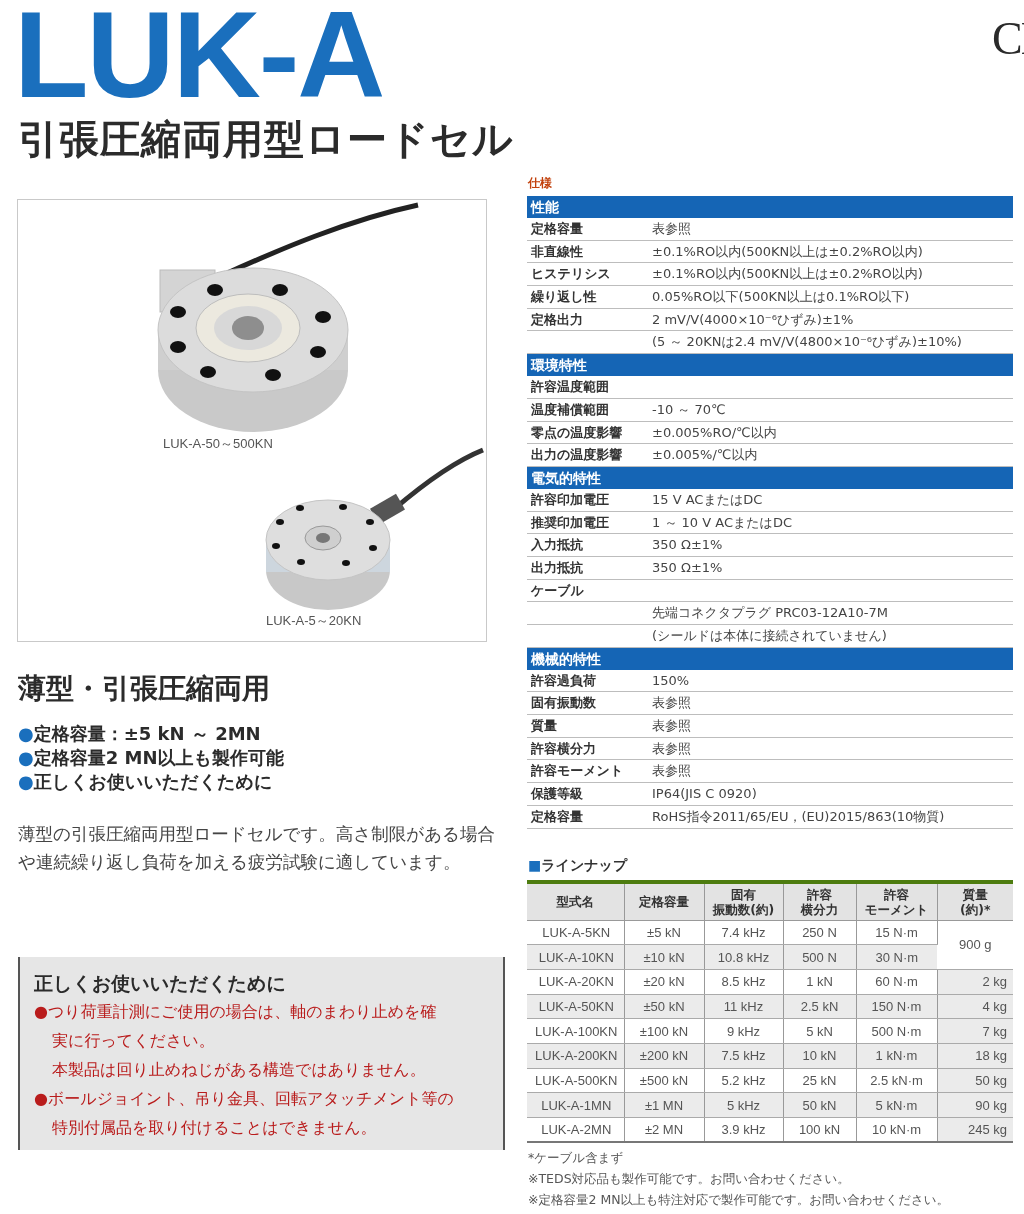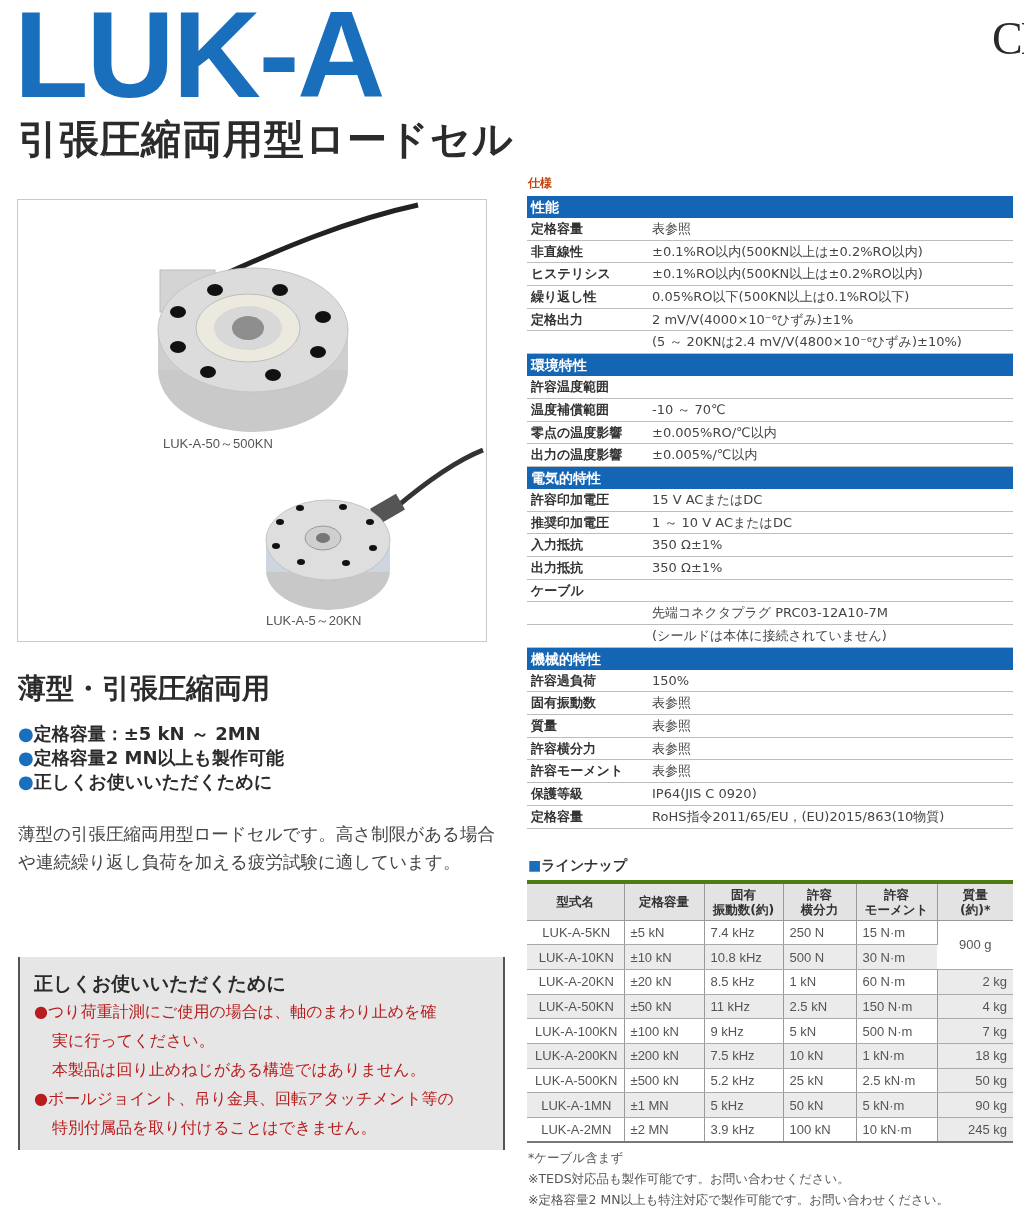--- a/index.html
+++ b/index.html
@@ -31,21 +31,21 @@
   .spec-section { background: #1565b5; color: #fff; font-weight: bold; font-size: 14px; height: 22px; line-height: 22px; padding-left: 4px; }
   .spec-row { display: flex; height: 22.7px; line-height: 22px; border-bottom: 1px solid #bdbdbd; font-size: 13px; }
   .spec-row .k { width: 125px; padding-left: 4px; color: #333; font-weight: bold; }
   .spec-row .v { flex: 1; color: #444; white-space: nowrap; }
 
   .lineup-heading { position: absolute; left: 528px; top: 857px; font-size: 14px; font-weight: bold; color: #333; }
   .lineup-heading .sq { color: #1a6fbd; }
   table.lineup { position: absolute; left: 527px; top: 880px; width: 486px; border-collapse: collapse; font-size: 13px; font-family: "Liberation Sans", sans-serif; color: #555; }
   table.lineup th { background: #e3e3e3; font-weight: bold; font-size: 12.5px; color: #333; height: 38px; line-height: 15px; border-right: 1px solid #999; border-top: 4px solid #4d7c0f; border-bottom: 1px solid #999; font-family: "DejaVu Sans", sans-serif; }
   table.lineup th:last-child, table.lineup td:last-child { border-right: none; }
-  table.lineup td { height: 24.7px; border-right: 1px solid #999; border-bottom: 1px solid #aaa; padding: 0 6px; text-align: left; white-space: nowrap; }
+  table.lineup td { height: 24.7px; border-right: 1px solid #999; border-bottom: 1px solid #aaa; padding: 0 6px; text-align: center; white-space: nowrap; }
   table.lineup td.model { text-align: center; padding-left: 8px; }
   table.lineup td.mass { text-align: right; }
   table.lineup td.mass-merged { text-align: center; background: #fff !important; }
   table.lineup tr.shade td { background: #ebebeb; }
   table.lineup td.mass-shade { background: #ebebeb; margin-top: 29px; }
   table.lineup tr:last-child td { border-bottom: 2px solid #777; }
   .notes { position: absolute; left: 528px; top: 1147px; font-size: 12.5px; color: #555; line-height: 21px; }
 </style>
 </head>
 <body>

